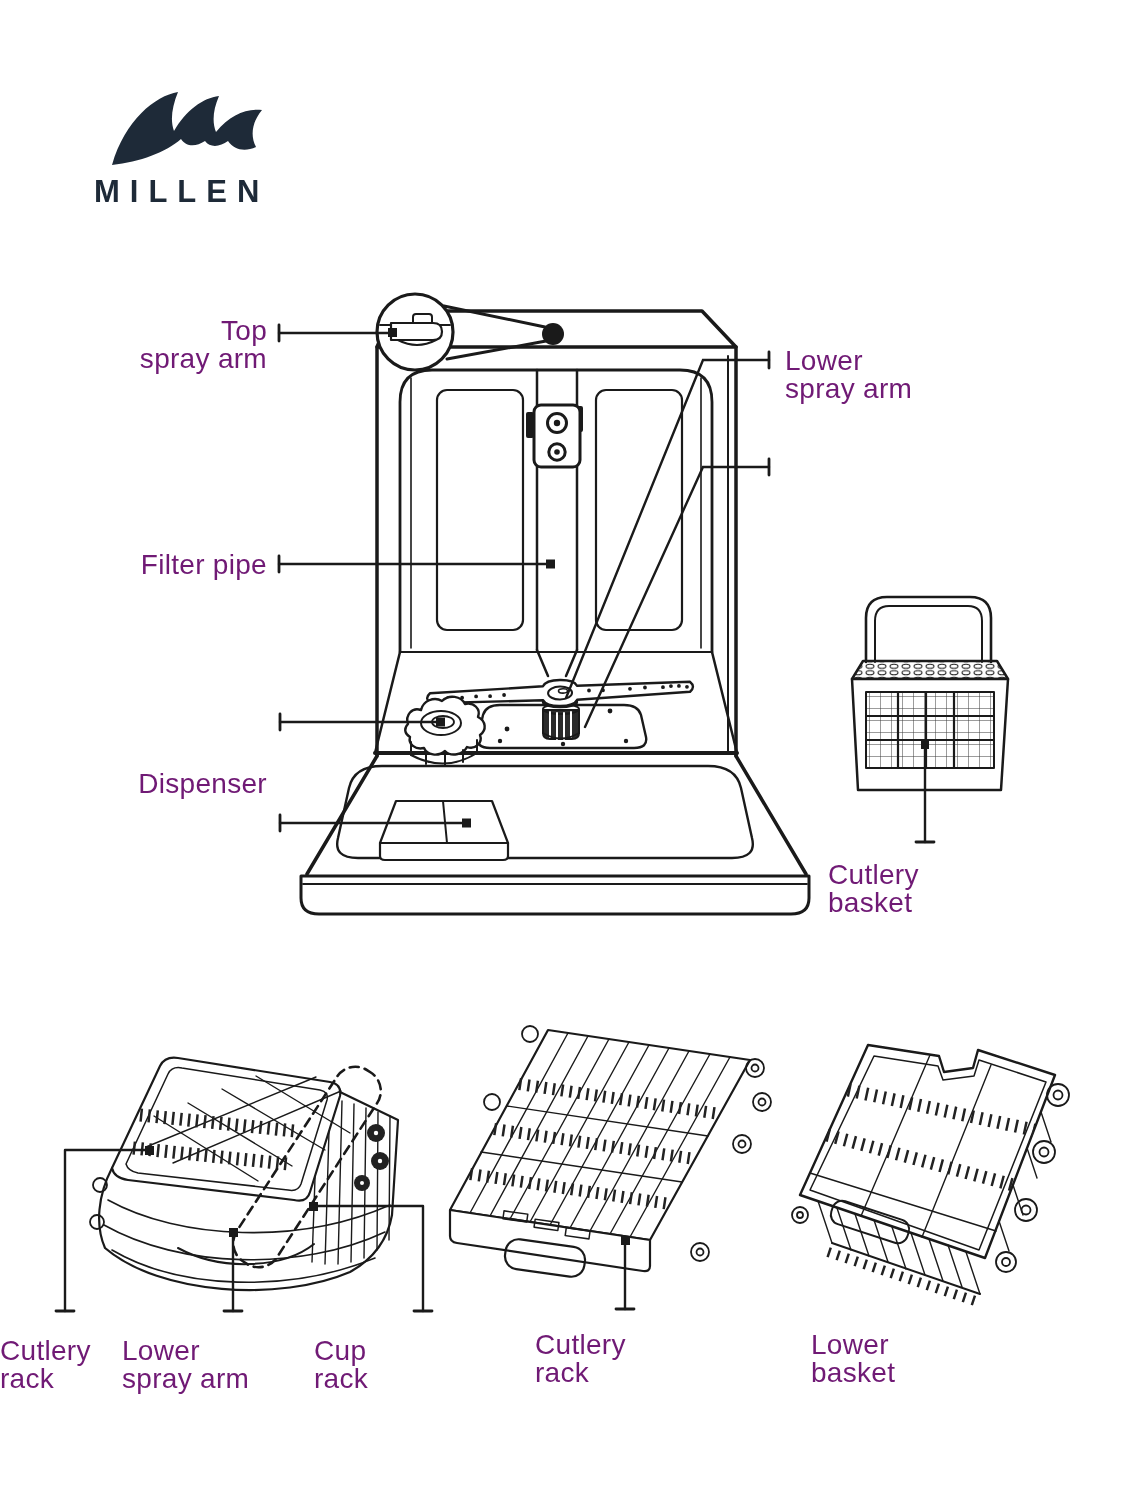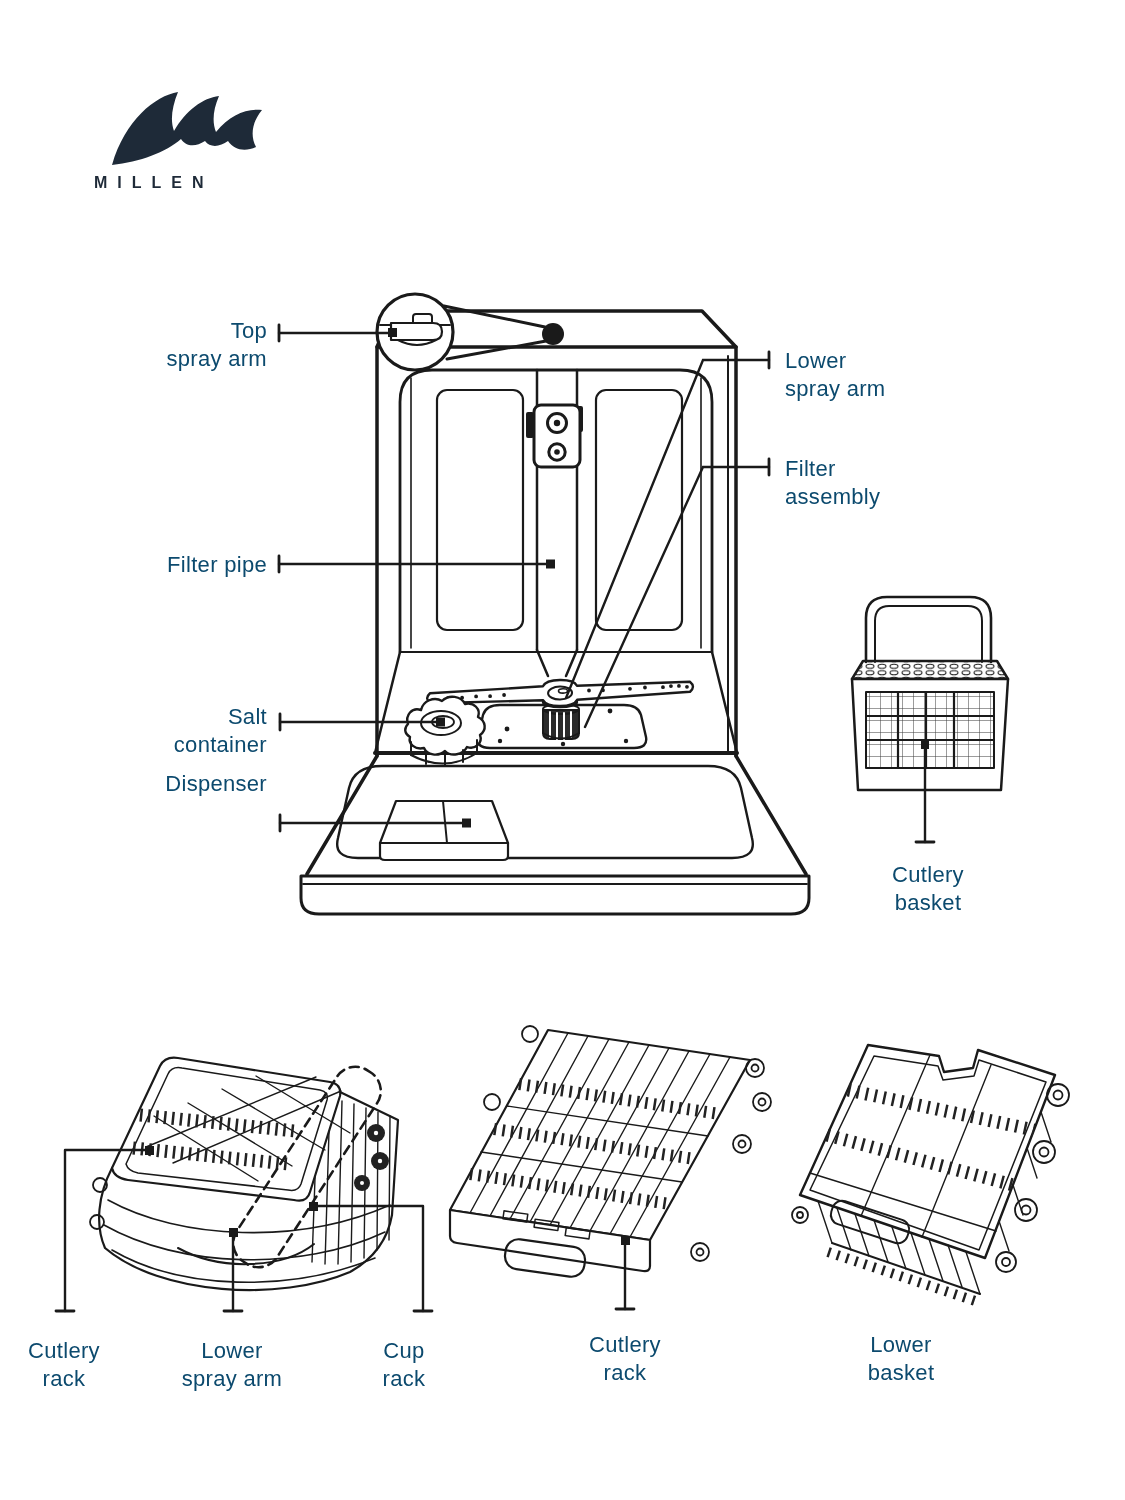--- a/index.html
+++ b/index.html
@@ -1,23 +1,23 @@
 <!DOCTYPE html>
 <html><head>
 <meta charset="utf-8">
 <style>
   html,body{margin:0;padding:0;background:#ffffff;}
   .canvas{position:relative;width:1125px;height:1500px;background:#fff;overflow:hidden;
           font-family:"Liberation Sans","DejaVu Sans",sans-serif;color:#2f2f2f;}
   .art{position:absolute;left:0;top:0;}
-  .lbl{position:absolute;font-size:22px;line-height:27.5px;color:#0c4a6e;letter-spacing:.3px;}
+  .lbl{position:absolute;font-size:28px;line-height:27.5px;color:#701a75;letter-spacing:.3px;}
   .lbl.r{text-align:right;}
-  .lbl.c{text-align:center;}
+  .lbl.c{text-align:left;}
   .wordmark{position:absolute;left:94px;top:174px;width:200px;
-            font-size:16px;font-weight:700;letter-spacing:10px;color:#1e2a38;}
+            font-size:31px;font-weight:700;letter-spacing:10px;color:#1e2a38;}
 </style>
 </head>
 <body>
 
 <div class="canvas">
 
 <svg class="art" width="1125" height="1500" viewBox="0 0 1125 1500">
   <defs>
     <pattern id="ovals" width="12" height="6.5" patternUnits="userSpaceOnUse">
       <ellipse cx="6" cy="3.2" rx="4" ry="2.1" fill="none" stroke="#1a1a1a" stroke-width="1"></ellipse>
@@ -334,33 +334,25 @@
 <div class="lbl r" style="left:37px;top:317px;width:230px">
   <div>Top</div>
   <div>spray arm</div>
 </div>
 
 <div class="lbl" style="left:785px;top:347px;width:220px">
   <div>Lower</div>
   <div>spray arm</div>
 </div>
 
-<div class="lbl" style="left:785px;top:455px;width:220px">
-  <div>Filter</div>
-  <div>assembly</div>
-</div>
 
 <div class="lbl r" style="left:37px;top:551px;width:230px">
   <div>Filter pipe</div>
 </div>
 
-<div class="lbl r" style="left:37px;top:703px;width:230px">
-  <div>Salt</div>
-  <div>container</div>
-</div>
 
 <div class="lbl r" style="left:37px;top:770px;width:230px">
   <div>Dispenser</div>
 </div>
 
 <div class="lbl c" style="left:828px;top:861px;width:200px">
   <div>Cutlery</div>
   <div>basket</div>
 </div>
 

